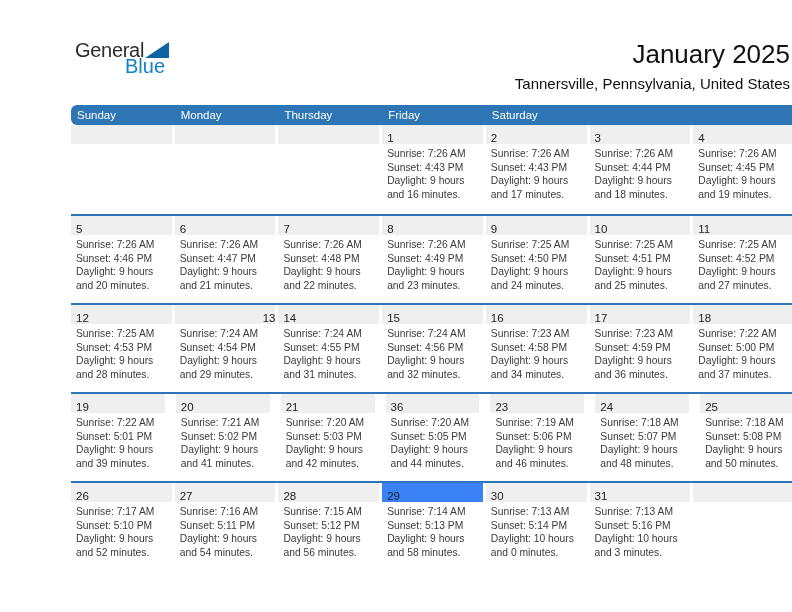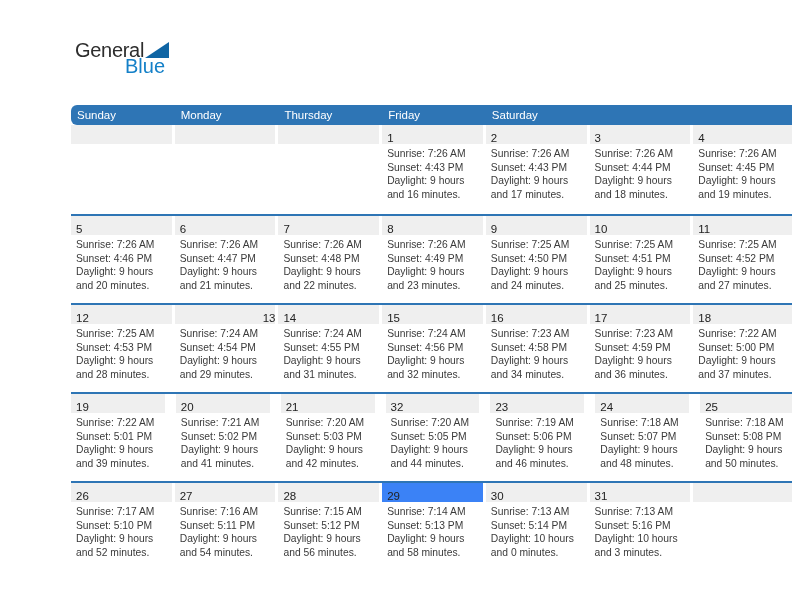--- a/index.html
+++ b/index.html
@@ -68,20 +68,24 @@
 <div class="page">
 
   <div class="logo">
     <div class="logo-line1">
       <span class="logo-general">General</span>
       <span class="logo-triangle" style="border-bottom-color: rgb(15, 101, 164);"></span>
     </div>
     <div class="logo-blue" style="color: rgb(20, 128, 200);">Blue</div>
   </div>
 
+  <div class="titles">
+    <div class="title">January 2025</div>
+    <div class="subtitle">Tannersville, Pennsylvania, United States</div>
+  </div>
 
   <div class="calendar">
     <div class="cal-header" id="cal-header" style="background: rgb(46, 117, 181); border-radius: 6px;">
         <div class="hcell">Sunday</div>
         <div class="hcell">Monday</div>
         <div class="hcell">Thursday</div>
         <div class="hcell">Friday</div>
         <div class="hcell">Saturday</div>
       </div>
     <div id="weeks">
@@ -287,21 +291,21 @@
           <div class="cell">
             <div class="strip" style="background: rgb(239, 239, 239);"><span class="daynum">21</span></div>
             <div class="details">
               <div>Sunrise: 7:20 AM</div>
               <div>Sunset: 5:03 PM</div>
               <div>Daylight: 9 hours</div>
               <div>and 42 minutes.</div>
             </div>
           </div>
           <div class="cell">
-            <div class="strip" style="background: rgb(239, 239, 239);"><span class="daynum">32</span></div>
+            <div class="strip" style="background: rgb(239, 239, 239);"><span class="daynum">36</span></div>
             <div class="details">
               <div>Sunrise: 7:20 AM</div>
               <div>Sunset: 5:05 PM</div>
               <div>Daylight: 9 hours</div>
               <div>and 44 minutes.</div>
             </div>
           </div>
           <div class="cell">
             <div class="strip" style="background: rgb(239, 239, 239);"><span class="daynum">23</span></div>
             <div class="details">

